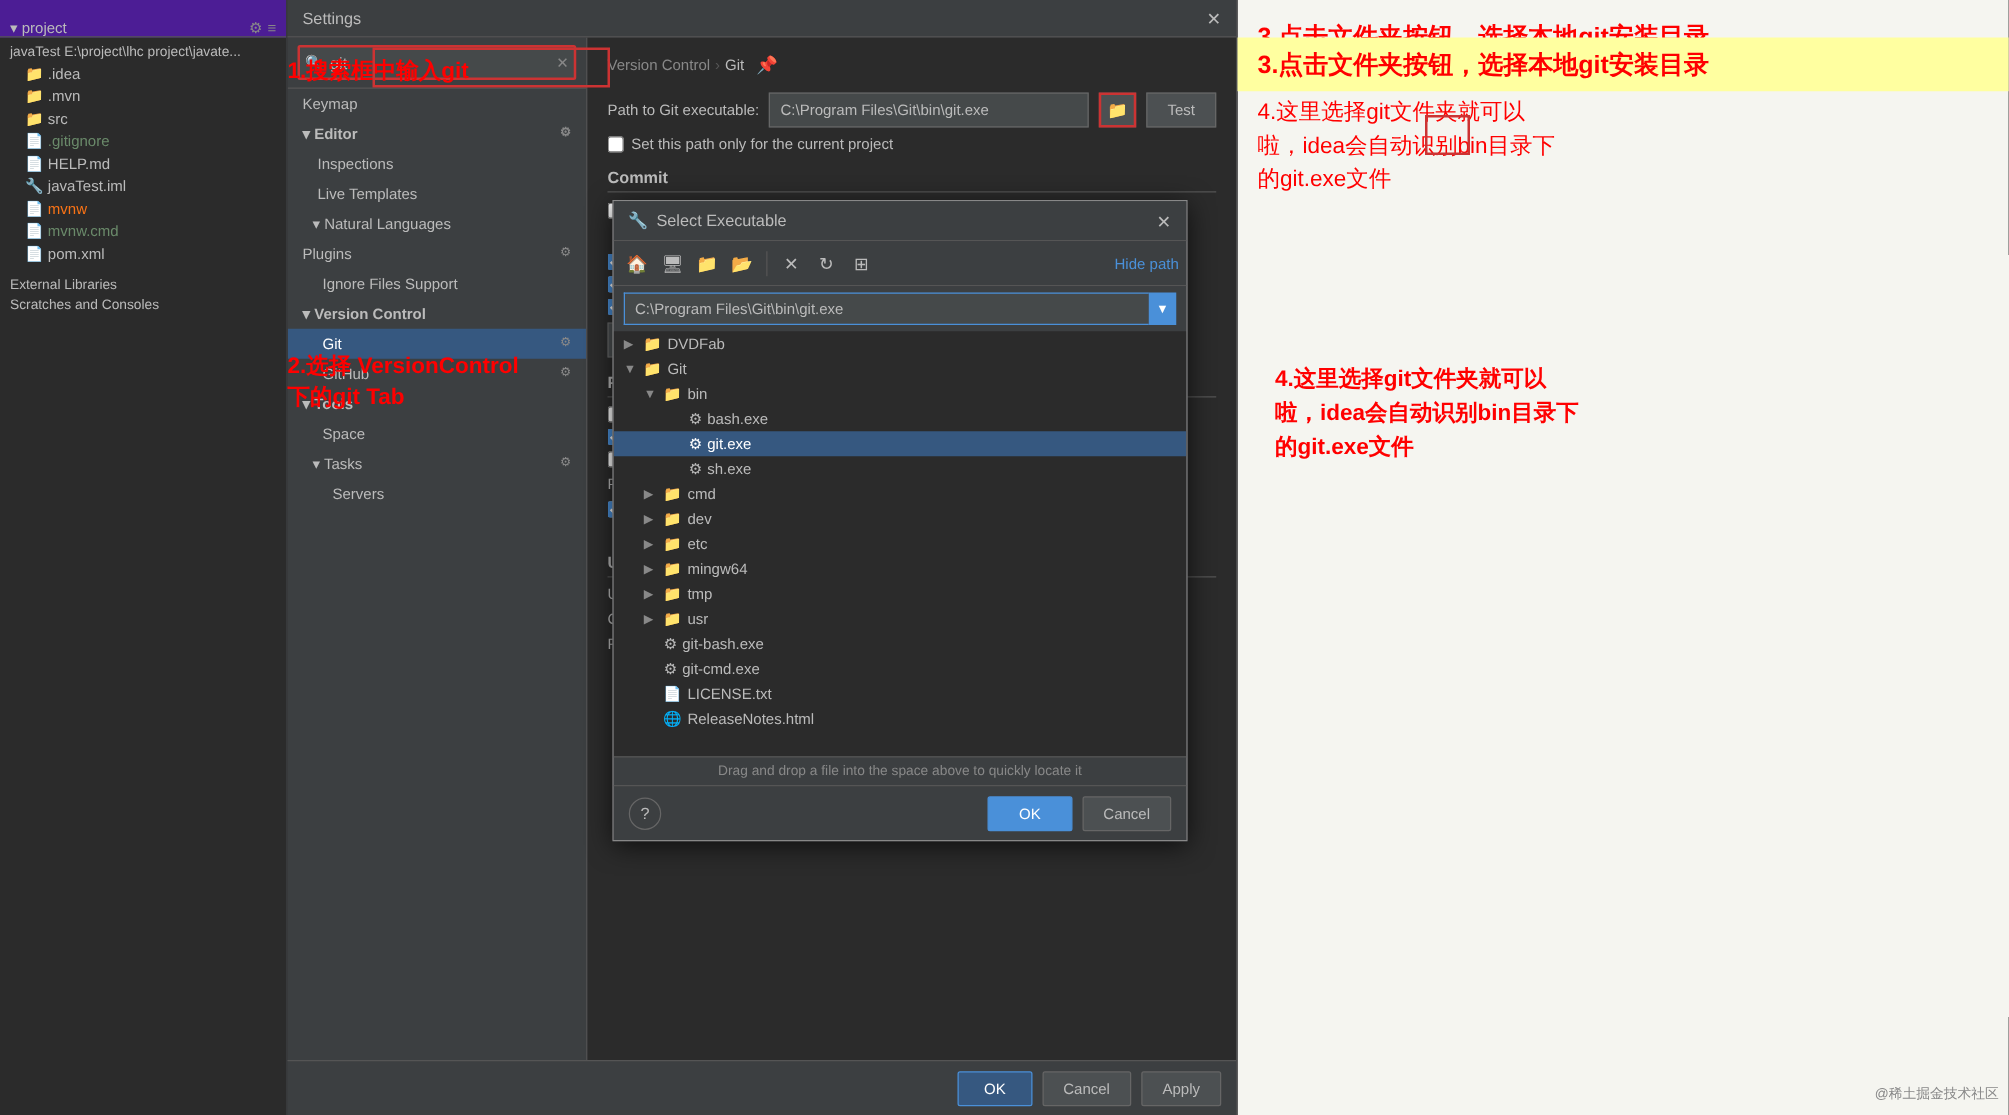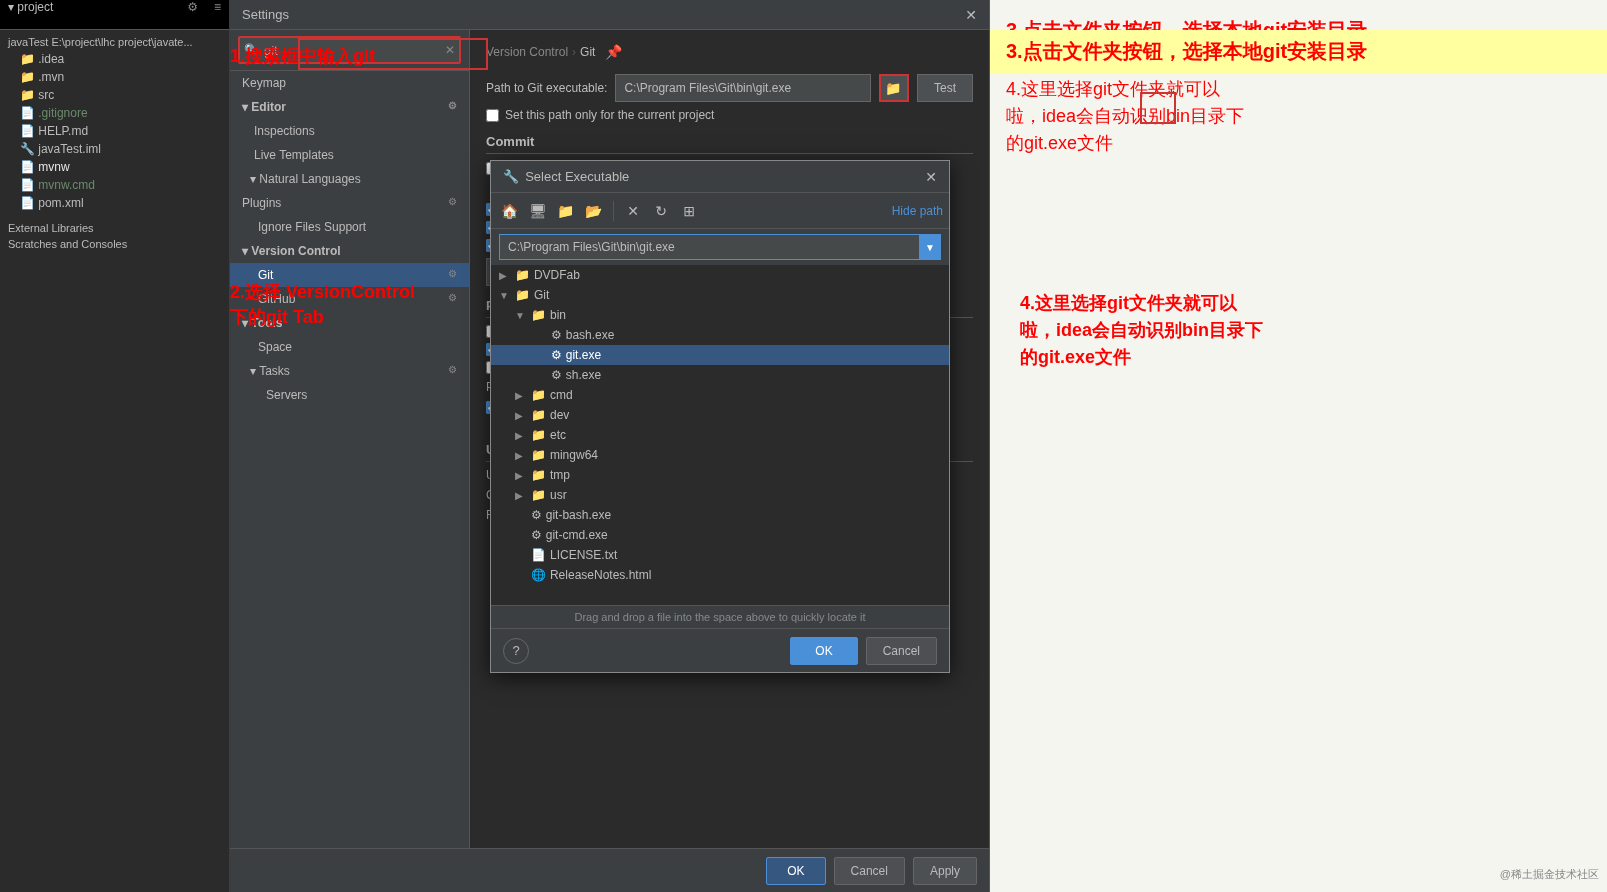--- a/index.html
+++ b/index.html
@@ -8,34 +8,34 @@
     
     .main-window { width: 1607px; height: 892px; background: #2b2b2b; display: flex; flex-direction: column; position: relative; }
   </style>
 </head>
 <body>
 
 <div class="main-window">
 
   <div style="position:absolute; left:0; top:0; width:230px; bottom:0; background:#2b2b2b; border-right:1px solid #3c3f41; z-index:5; font-size:12px; color:#bbb; overflow:hidden;">
 
-    <div style="height:30px; background:#000000; display:flex; align-items:flex-start; padding:0 8px; gap:16px; border-bottom:1px solid #555;">
+    <div style="height:30px; background:#4c1d95; display:flex; align-items:flex-end; padding:0 8px; gap:4px; border-bottom:1px solid #555;">
       <span style="color:#bbb; font-size:12px;">▾ project</span>
       <span style="margin-left:auto; color:#888;">⚙</span>
       <span style="color:#888;">≡</span>
     </div>
     <div style="padding:4px 0;">
       <div style="padding:2px 8px; color:#bbb; font-size:11px; white-space:nowrap; overflow:hidden; text-overflow:ellipsis;">javaTest  E:\project\lhc project\javate...</div>
       <div style="padding:2px 8px 2px 20px; color:#bbb;">📁 .idea</div>
       <div style="padding:2px 8px 2px 20px; color:#bbb;">📁 .mvn</div>
       <div style="padding:2px 8px 2px 20px; color:#bbb;">📁 src</div>
       <div style="padding:2px 8px 2px 20px; color:#6a8a6a;">📄 .gitignore</div>
       <div style="padding:2px 8px 2px 20px; color:#bbb;">📄 HELP.md</div>
       <div style="padding:2px 8px 2px 20px; color:#bbb;">🔧 javaTest.iml</div>
-      <div style="padding:2px 8px 2px 20px; color:#e5e5e5;">📄 mvnw</div>
+      <div style="padding:2px 8px 2px 20px; color:#f97316;">📄 mvnw</div>
       <div style="padding:2px 8px 2px 20px; color:#6a8a6a;">📄 mvnw.cmd</div>
       <div style="padding:2px 8px 2px 20px; color:#bbb;">📄 pom.xml</div>
       <div style="height:8px;"></div>
       <div style="padding:2px 8px; color:#bbb; font-size:11px;">External Libraries</div>
       <div style="padding:2px 8px; color:#bbb; font-size:11px;">Scratches and Consoles</div>
     </div>
   </div>
 
   <div style="position:absolute; left:230px; top:0; width:760px; bottom:0; background:#3c3f41; border-right:1px solid #555; z-index:10; display:flex; flex-direction:column;">
 

